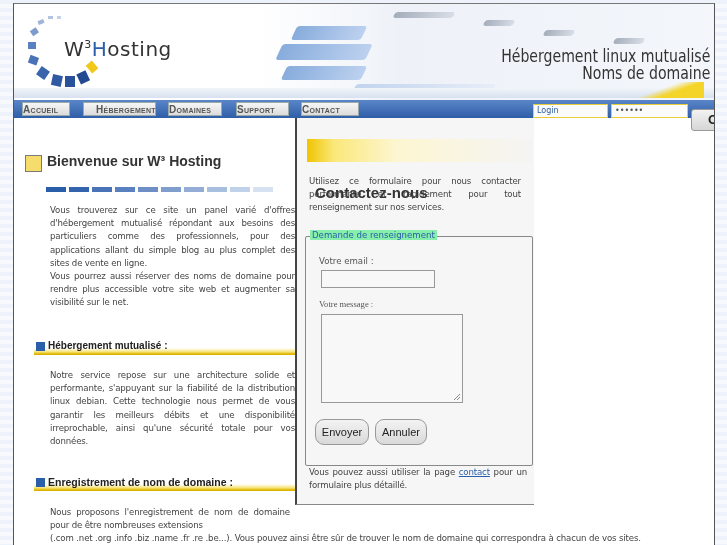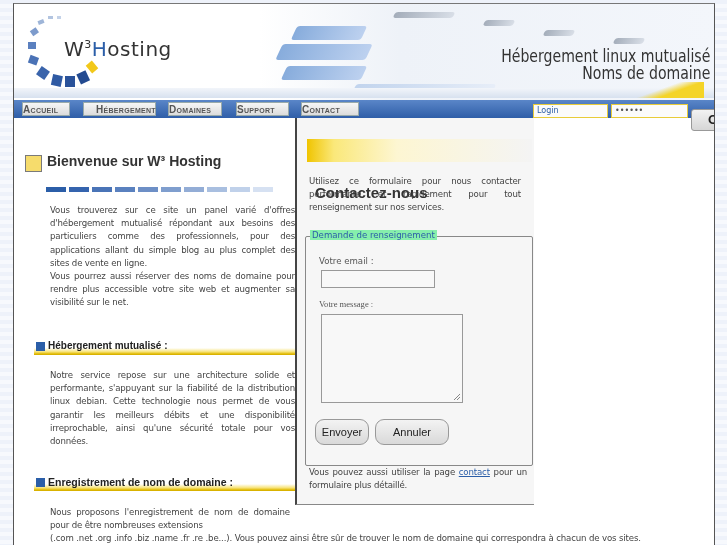--- a/index.html
+++ b/index.html
@@ -146,20 +146,20 @@
     <div class="flabel" style="left:22px;top:138px;">Votre email :</div>
     <div id="email-input" style="left:24px;top:152px;"></div>
     <div class="flabel" style="left:22px;top:181px;font-family:Liberation Serif, serif;">Votre message :</div>
     <div id="msg-area" style="left:24px;top:196px;">
       <svg width="8" height="8" style="position:absolute;right:1px;bottom:1px;">
           <path d="M1 7 L7 1 M4 7 L7 4" stroke="#888" stroke-width="1"></path>
         </svg>
     </div>
 
     <div class="fbtn" style="left:18px;width:54px;">Envoyer</div>
-    <div class="fbtn" style="left:78px;width:74px;">Annuler</div>
+    <div class="fbtn" style="left:78px;width:52px;">Annuler</div>
 
     <div class="para" id="contact-footer">
       <span>Vous pouvez aussi utiliser la page </span><a href="#">contact</a><span> pour un formulaire plus détaillé.</span>
     </div>
   </div>
 
 </div>
 
 </body></html>

